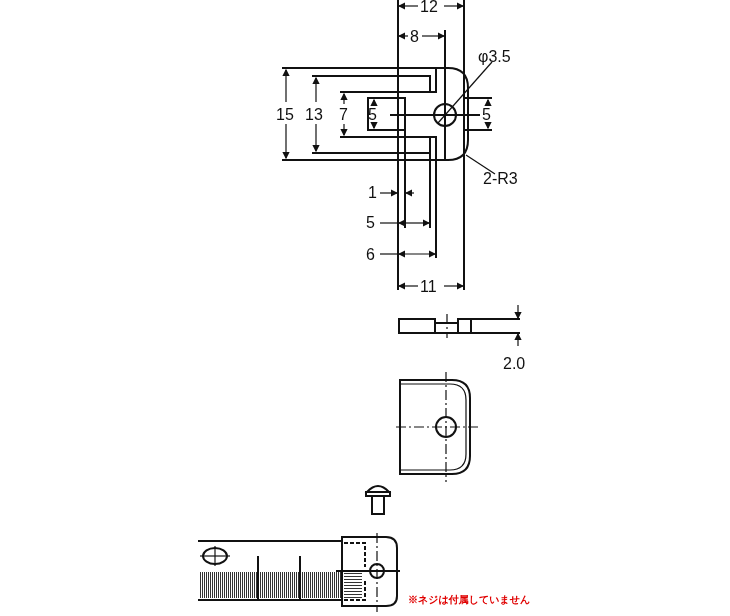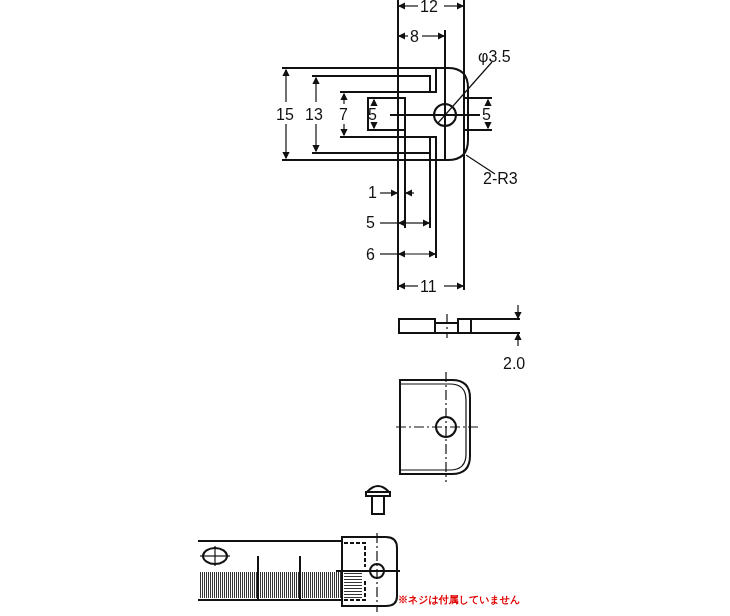--- a/index.html
+++ b/index.html
@@ -4,21 +4,21 @@
   <style>
     html, body { margin: 0; padding: 0; background: #ffffff; }
     body { width: 730px; height: 616px; position: relative; overflow: hidden; font-family: "Liberation Sans", sans-serif; }
     #drawing { position: absolute; left: 0; top: 0; width: 730px; height: 616px; }
     .ln { stroke: #111; stroke-width: 2; fill: none; }
     .thin { stroke: #111; stroke-width: 1.2; fill: none; }
     .dim { stroke: #111; stroke-width: 1.2; fill: none; }
     .cl { stroke: #111; stroke-width: 1.2; fill: none; stroke-dasharray: 10 3 2 3; }
     .dash { stroke: #111; stroke-width: 2; fill: none; stroke-dasharray: 4 2; }
     .lbl { font-family: "Liberation Sans", sans-serif; font-size: 16px; fill: #111; }
-    .note { position: absolute; left: 398px; top: 593px; font-family: Liberation Mono, monospace; font-size: 10px; font-weight: bold; color: #e00000; white-space: nowrap; }
+    .note { position: absolute; left: 408px; top: 593px; font-family: Liberation Mono, monospace; font-size: 10px; font-weight: bold; color: #e00000; white-space: nowrap; }
   </style>
 </head>
 <body>
 
 <svg id="drawing" viewBox="0 0 730 616" xmlns="http://www.w3.org/2000/svg">
   <defs>
     <marker id="arr" markerWidth="6" markerHeight="6" refX="5" refY="3" orient="auto-start-reverse">
       <path d="M0,0 L6,3 L0,6 z" fill="#111"></path>
     </marker>
     <pattern id="hatch" width="5" height="5" patternUnits="userSpaceOnUse" patternTransform="rotate(45)">

